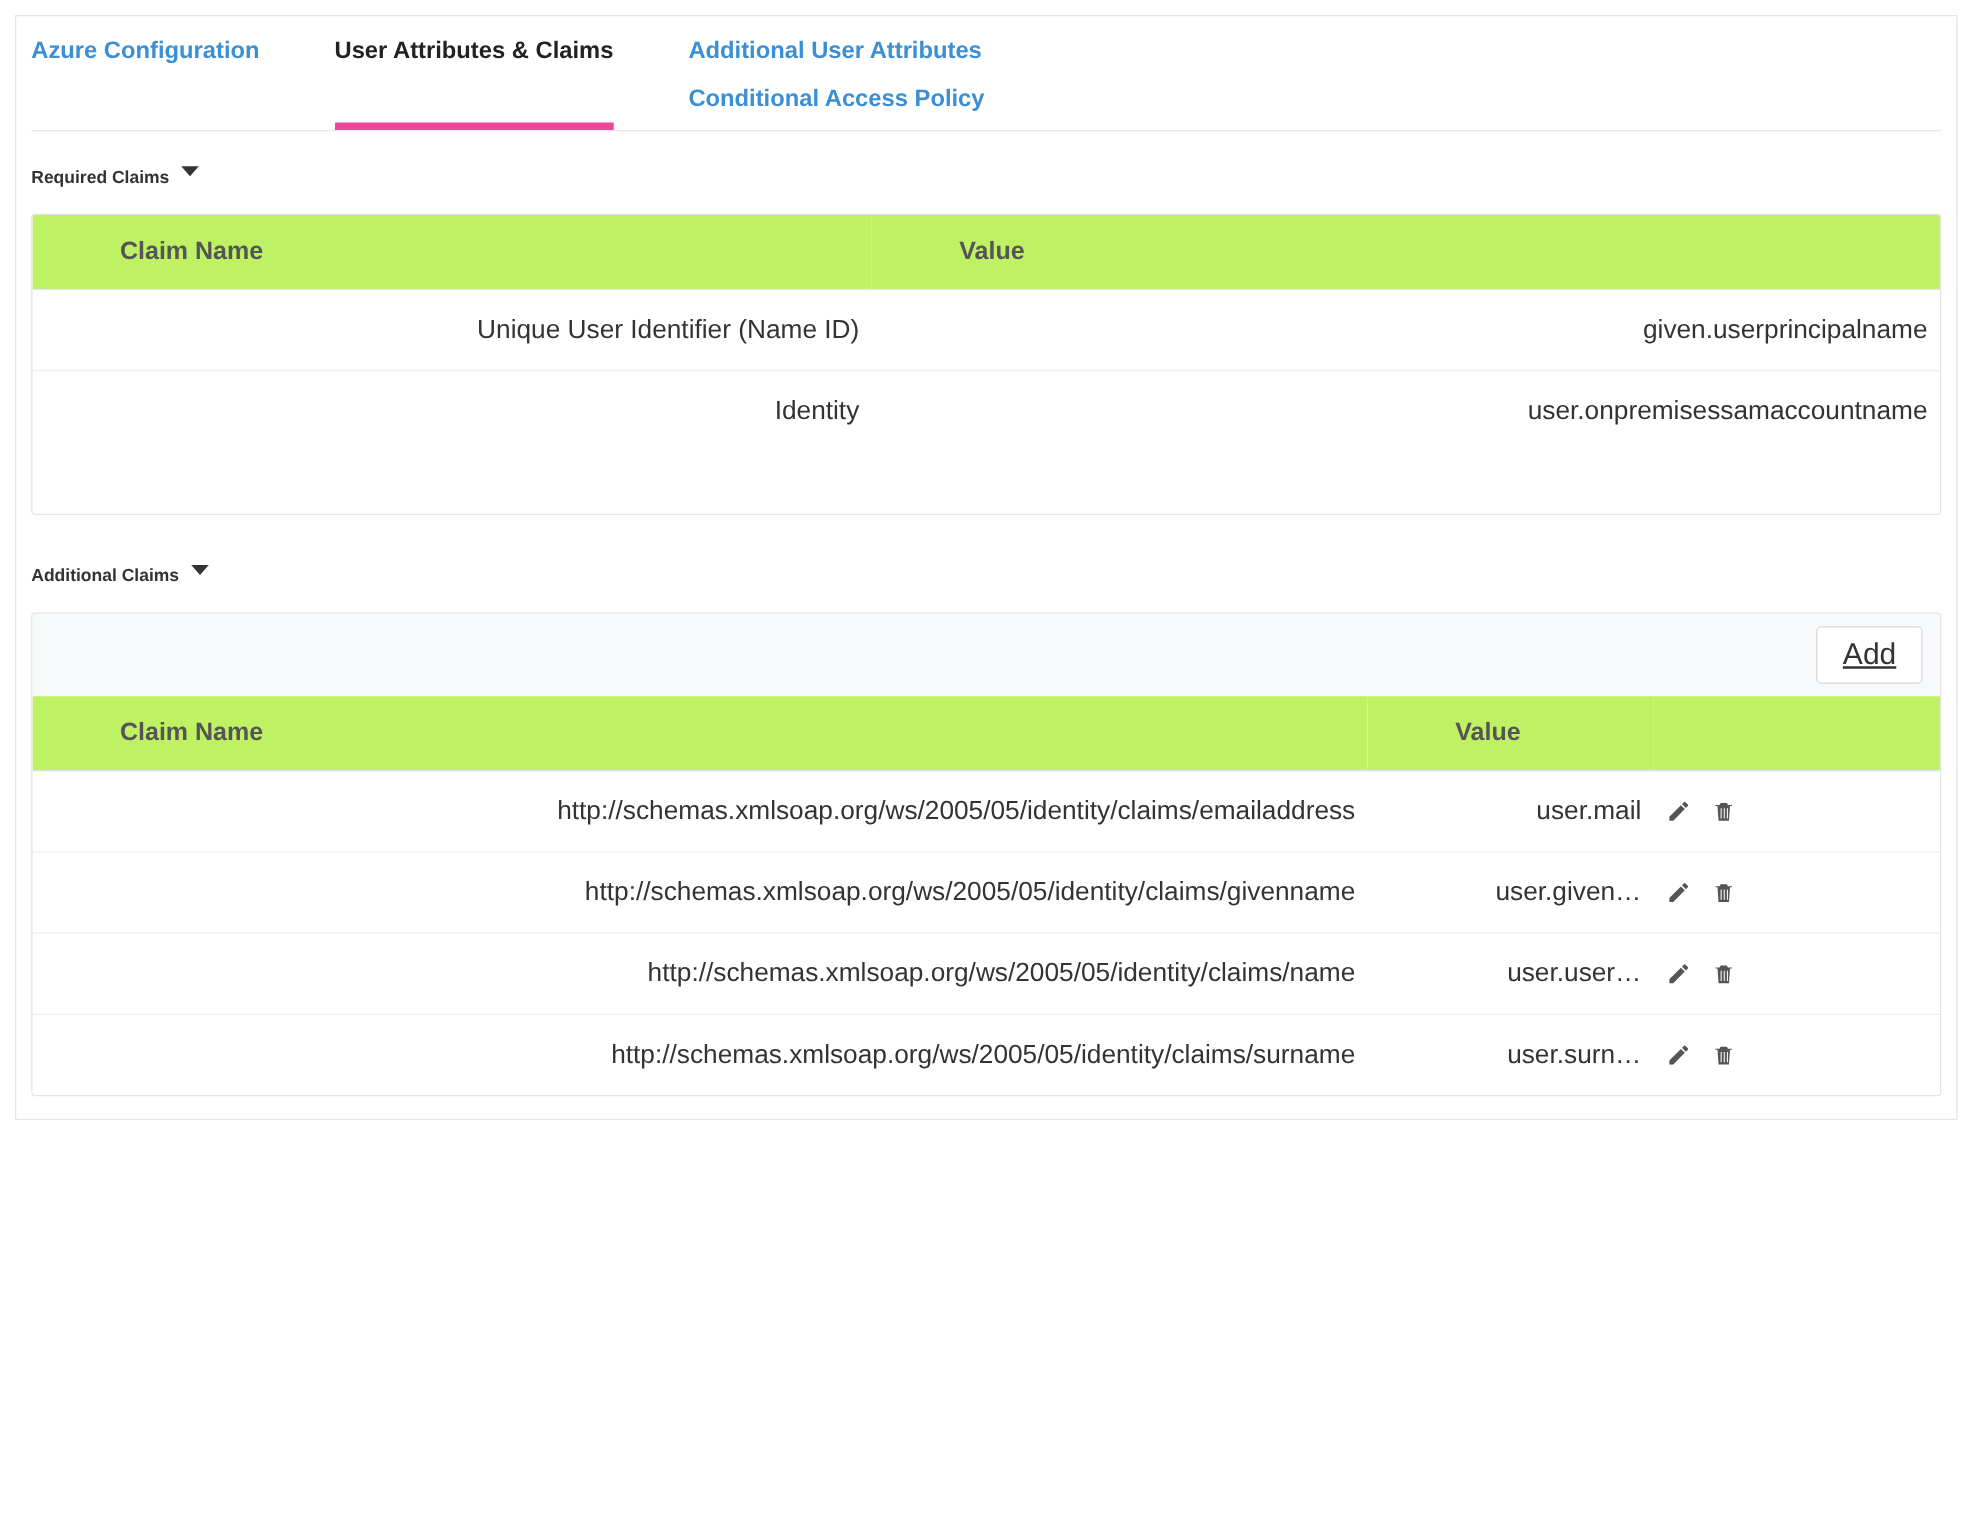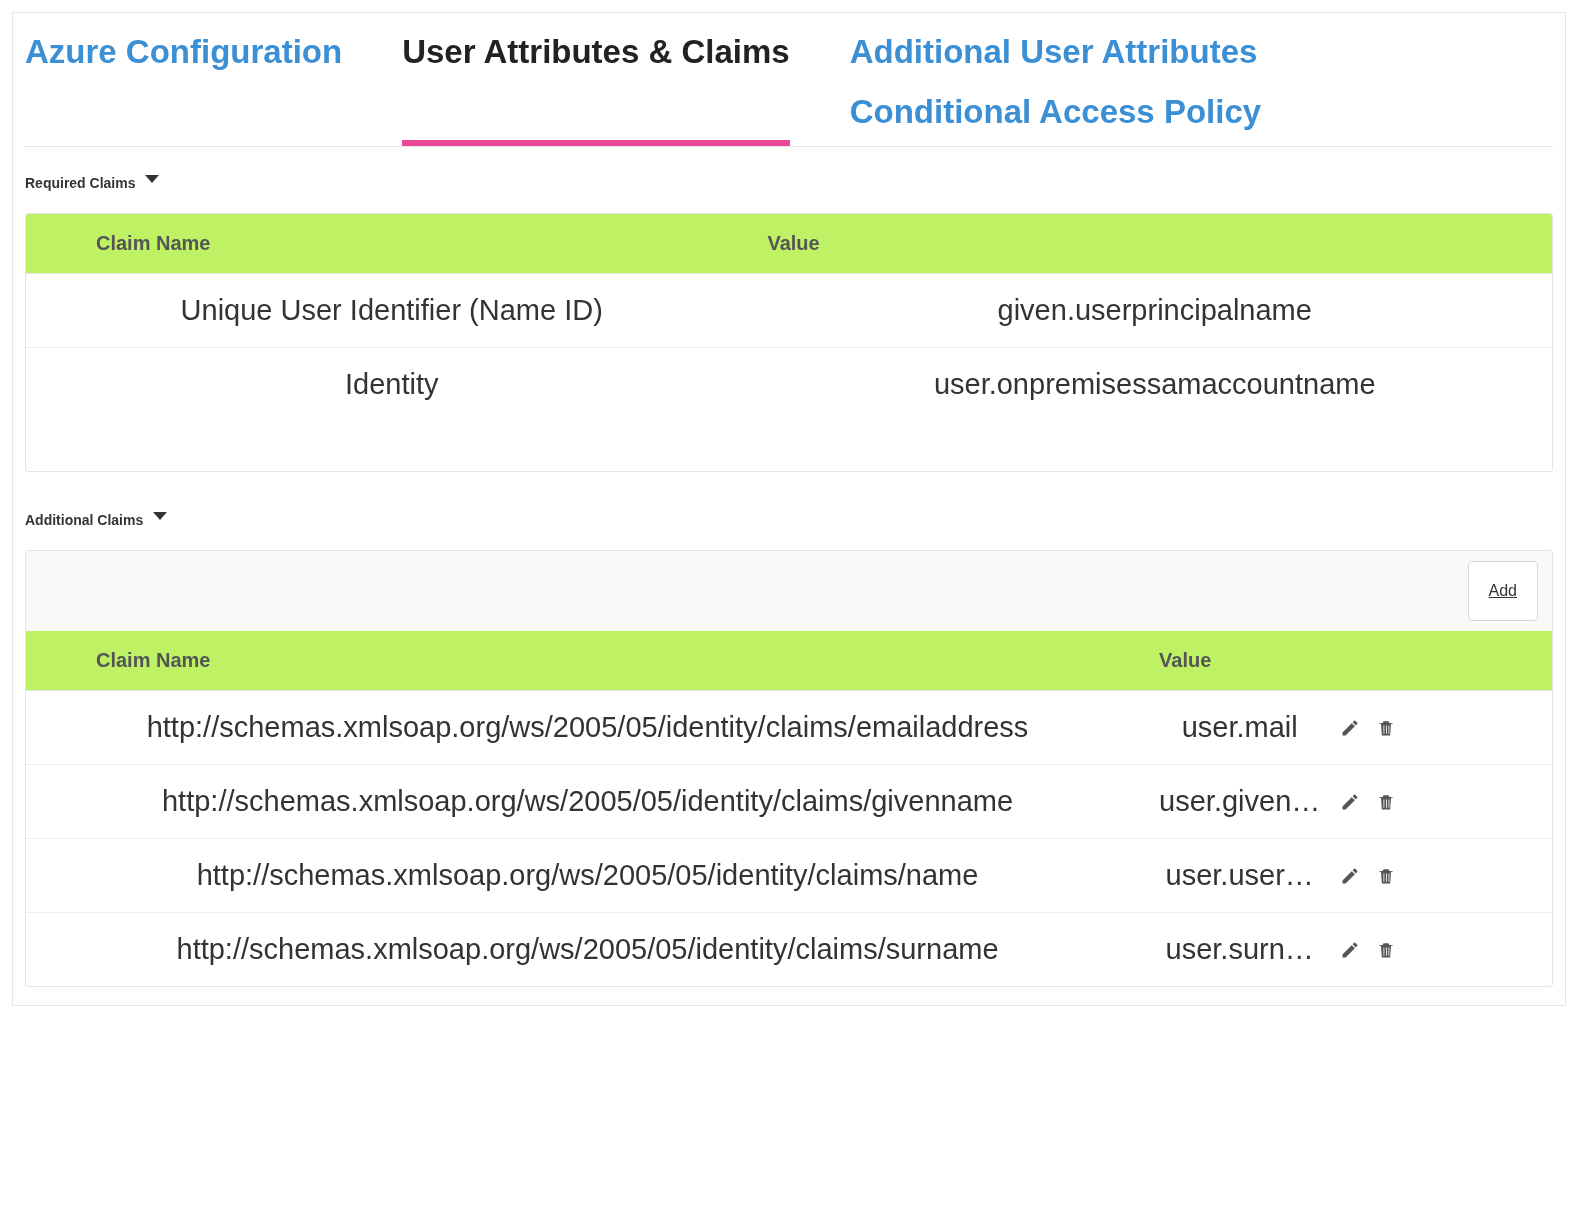--- a/index.html
+++ b/index.html
@@ -14,21 +14,21 @@
 
     .tabs {
       display: flex;
       gap: 60px;
       border-bottom: 1px solid #e5e5e5;
       padding: 14px 0 0 0;
       margin-bottom: 28px;
       flex-wrap: wrap;
     }
     .tab {
-      font-size: 33px;
+      font-size: 19px;
       font-weight: 700;
       color: #3b8fd4;
       padding-bottom: 10px;
       cursor: pointer;
       line-height: 1.5;
     }
     .tab.active {
       color: #222;
       border-bottom: 6px solid #ec4899;
       padding-bottom: 5px;
@@ -65,40 +65,40 @@
     .toolbar {
       background: #f7f9fb;
       display: flex;
       justify-content: flex-end;
       padding: 10px 14px;
     }
     .btn-add {
       background: #fff;
       border: 1px solid #d6d9dc;
       border-radius: 4px;
-      padding: 20px 20px;
-      font-size: 16px;
+      padding: 8px 20px;
+      font-size: 24px;
       color: #333;
       cursor: pointer;
       text-decoration: underline;
     }
 
     table { width: 100%; border-collapse: collapse; }
     thead th {
       background: #bef264;
       text-align: left;
       font-size: 20px;
       font-weight: 700;
       color: #555;
       padding: 18px 10px 18px 70px;
       border-bottom: 1px solid #e5e5e5;
     }
     tbody td {
-      text-align: center;
-      font-size: 29px;
+      text-align: right;
+      font-size: 21px;
       color: #333;
       padding: 20px 10px 20px 70px;
       border-bottom: 1px solid #eee;
       white-space: nowrap;
       overflow: hidden;
       text-overflow: ellipsis;
     }
     tbody tr:last-child td { border-bottom: none; }
 
     .req-col-name { width: 44%; }

